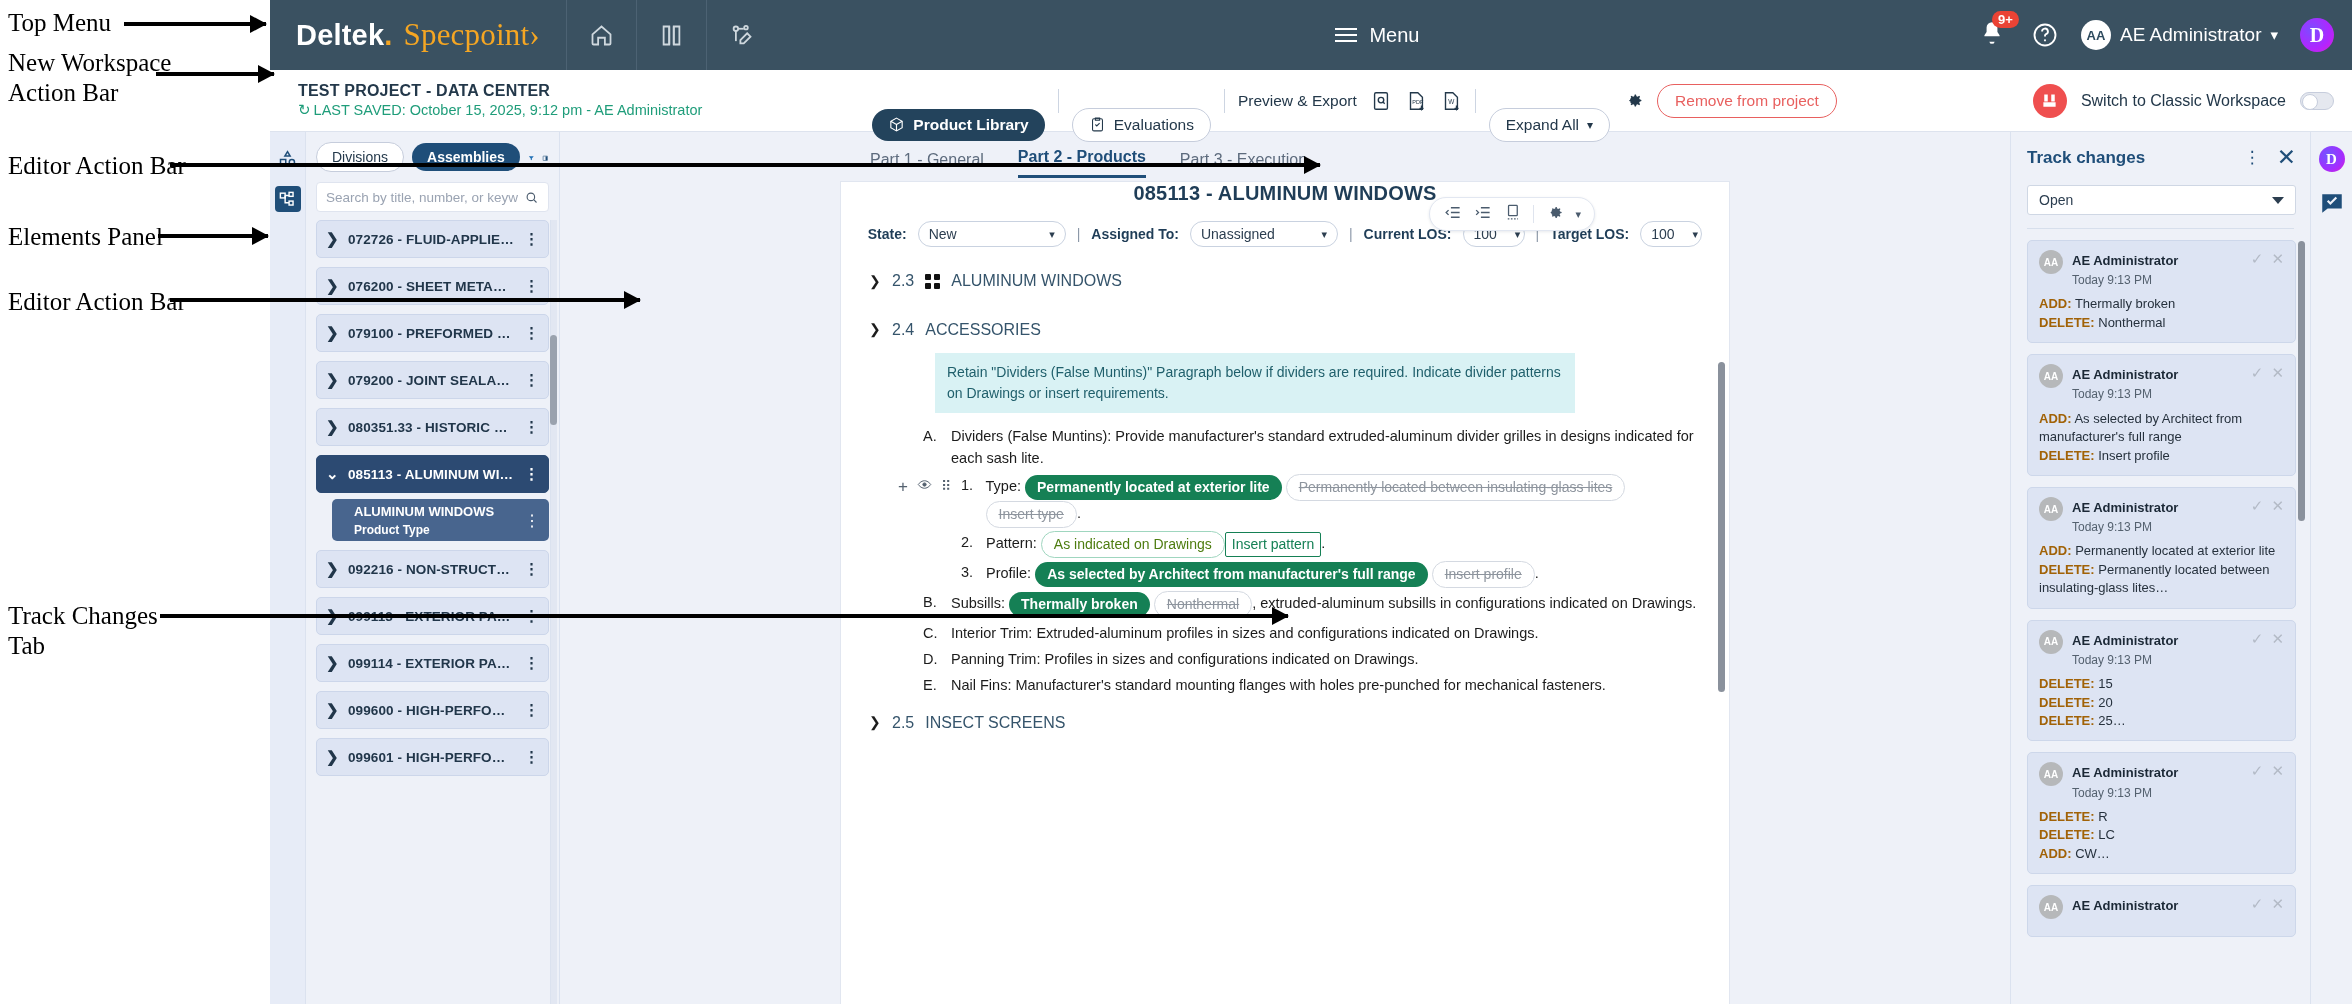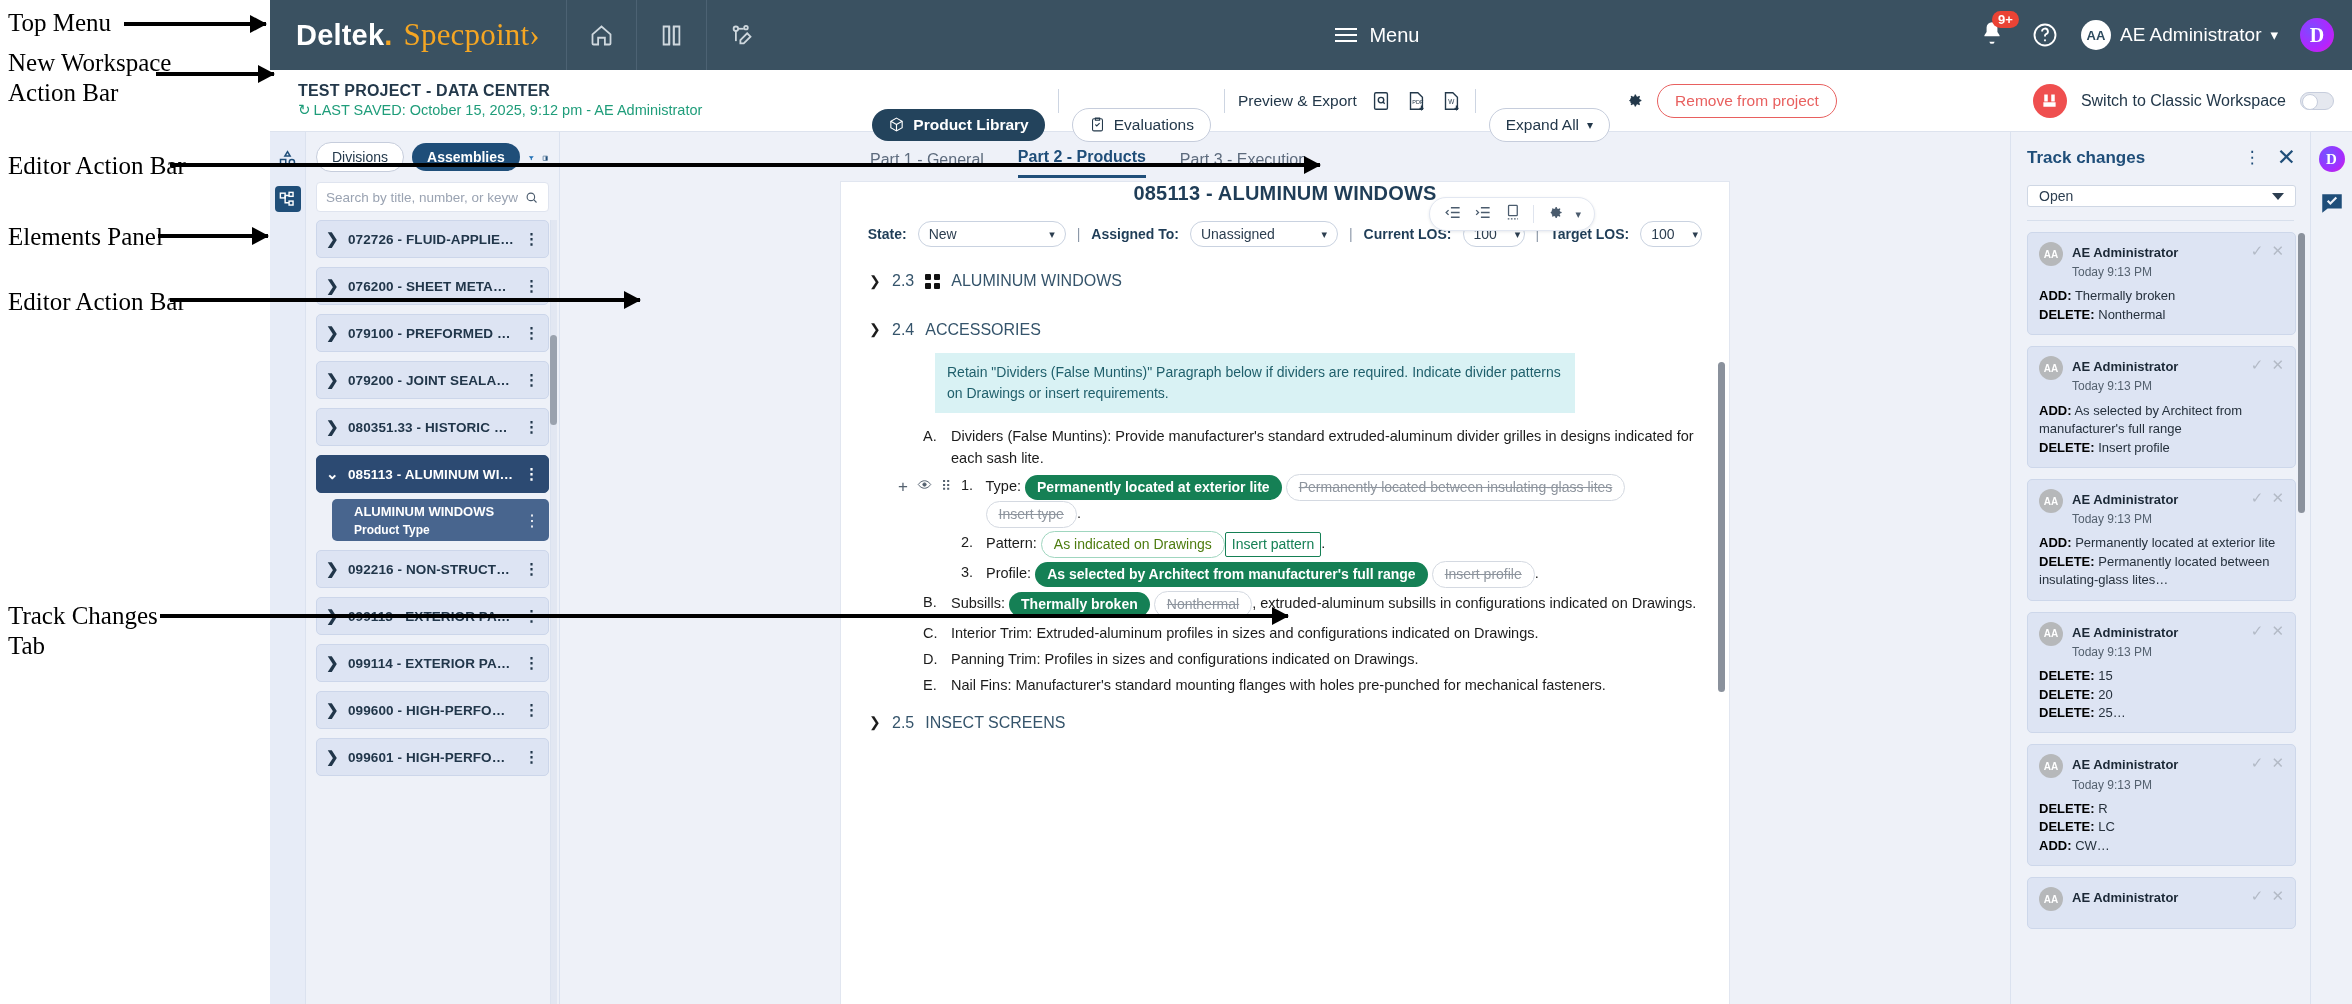--- a/index.html
+++ b/index.html
@@ -230,40 +230,40 @@
   
   .track {
     width:300px; background:#eef1f8; border-left:1px solid #dbe2ef; display:flex; flex-direction:column;
     padding: 14px 0 0 0; position:relative;
   }
   .track-head { display:flex; align-items:center; padding: 0 14px 0 16px; }
   .track-title { font-size:17px; font-weight:bold; color:#1f4e79; flex:1; }
   .track-head .kebab { color:#1f4e79; font-size:17px; margin-right:16px; }
   .track-head .xmark { color:#1f4e79; font-size:23px; line-height:1; }
   .filter {
-    margin: 16px 14px 0 16px; background:#fff; border:1px solid #cfd7e4; border-radius:3px; height:22px;
+    margin: 16px 14px 0 16px; background:#fff; border:1px solid #cfd7e4; border-radius:3px; height:30px;
     display:flex; align-items:center; justify-content:space-between; padding: 0 11px; font-size:14px; color:#2c3e50;
   }
   .filter .tri { border-left:6px solid transparent; border-right:6px solid transparent; border-top:7px solid #2c3e50; }
   .track-div { height:1px; background:#d7dfec; margin: 13px 16px 0 16px; }
   .cards { flex:1; overflow:hidden; padding: 11px 14px 0 16px; position:relative; }
   .card {
     background:#dde4f3; border:1px solid #cdd7ea; border-radius:5px; padding:9px 11px 10px 11px; margin-bottom:11px;
   }
   .card-top { display:flex; align-items:flex-start; gap:9px; }
   .card-av {
     width:24px; height:24px; border-radius:50%; background:#b6b8ba; color:#fff; font-size:10px;
     display:flex; align-items:center; justify-content:center; flex:0 0 auto; font-weight:bold;
   }
   .card-who { flex:1; line-height:1.2; }
   .card-name { font-size:13px; font-weight:bold; color:#1b2836; }
   .card-time { font-size:12px; color:#54616f; }
   .card-acts { display:flex; gap:8px; color:#b3bac6; font-size:15px; }
   .card-lines { margin-top:7px; font-size:13px; color:#26313d; line-height:1.42; }
-  .card-lines b { color:#000000;margin-top:41px; }
+  .card-lines b { color:#a16207;margin-top:41px; }
   .track-scroll { position:absolute; right:5px; top:12px; width:7px; height:280px; background:#8a919c; border-radius:4px; }
 
   
   .minirail {
     width:42px; background:#eef1f8; display:flex; flex-direction:column; align-items:center;
     gap:18px; padding-top:14px; border-left:1px solid #dbe2ef;
   }
   .mini-dlogo {
     width:26px; height:26px; border-radius:50%;
     background: radial-gradient(circle at 35% 35%, #6f57ff, #a32dff 60%, #e21bd0);

